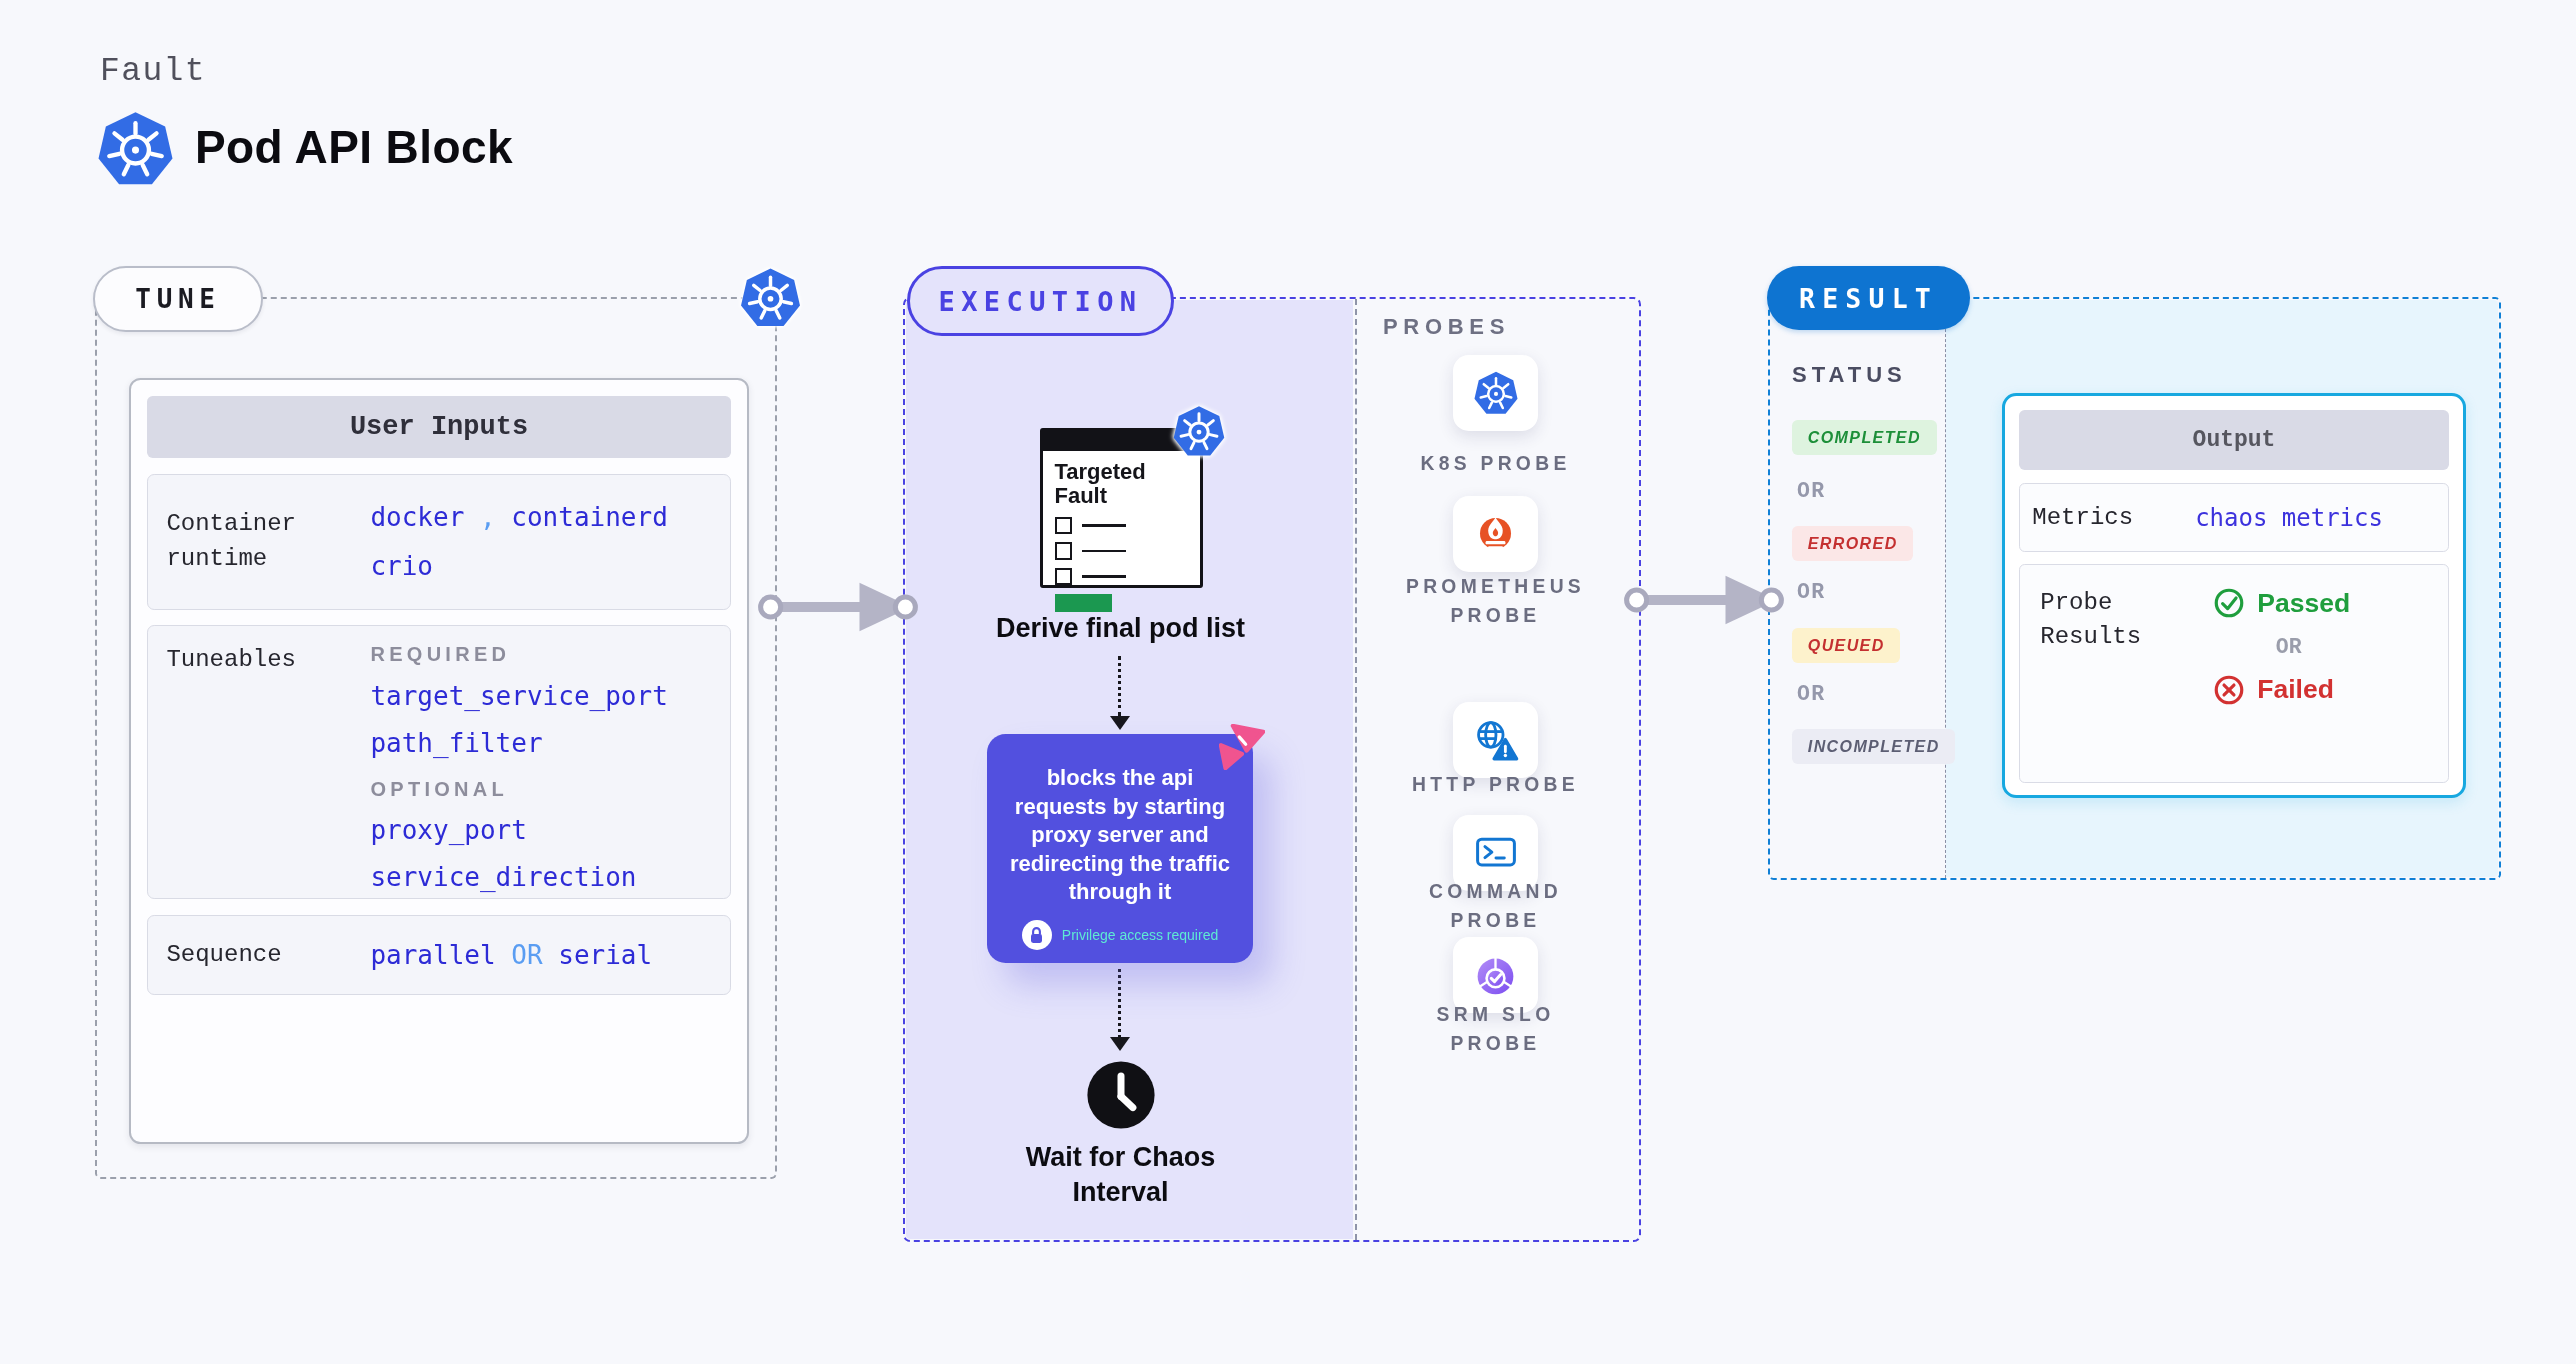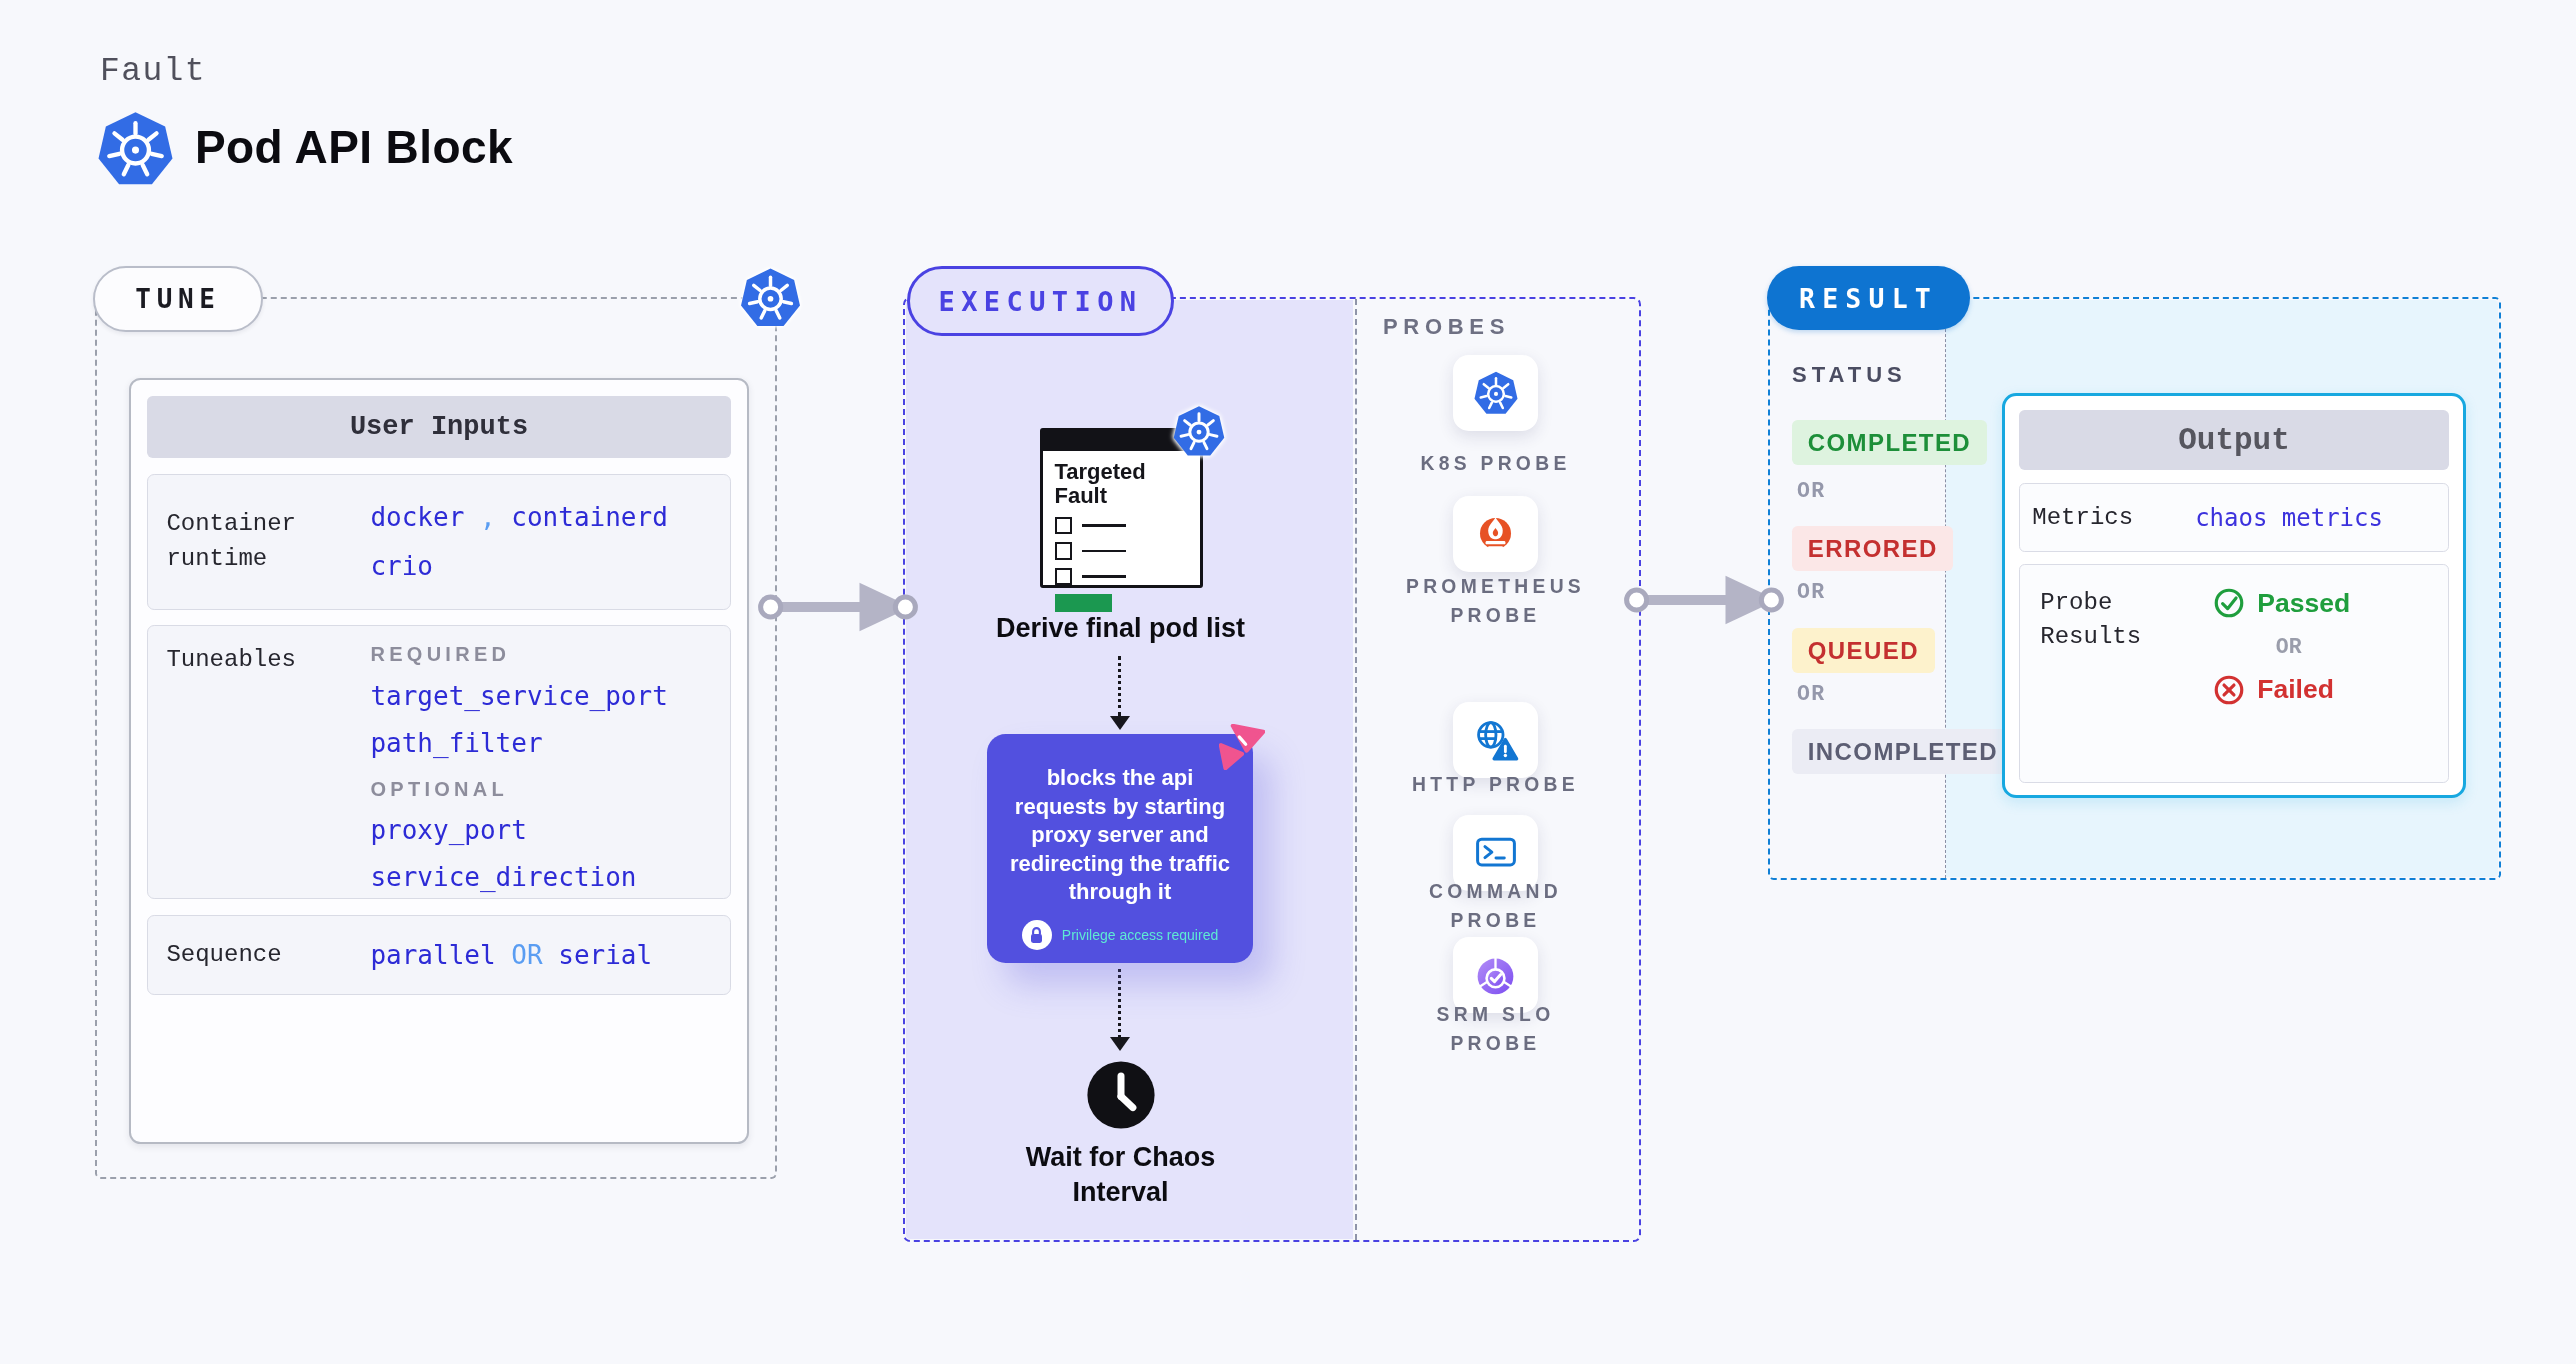--- a/index.html
+++ b/index.html
@@ -86,32 +86,32 @@
   .probe-tile{width:85px;height:76px;background:#ffffff;border-radius:15.8px;z-index:4;
               display:flex;align-items:center;justify-content:center;box-shadow:0 5.7px 15.8px rgba(40,40,90,.12);}
   .probe-label{left:1395px;width:201px;text-align:center;font-size:19.3px;font-weight:600;letter-spacing:4.3px;
                color:#6b6d80;line-height:1.5;z-index:4;}
 
   
   .result-box{left:1768px;top:297px;width:729px;height:579px;border:2.9px dashed #1080d6;border-radius:5.7px;}
   .result-cyan{position:absolute;left:176px;top:1.4px;right:1.4px;bottom:1.4px;background:#e7f5fd;border-radius:0 4.3px 4.3px 0;}
   .status-divider{position:absolute;left:175px;top:0;bottom:0;border-left:1.4px dashed #8a8fa5;}
   .status-title{left:1792px;top:362px;font-size:22px;font-weight:600;letter-spacing:5px;color:#4b4d62;z-index:4;}
-  .status-badge{display:inline-block;padding:8.6px 15.8px;border-radius:5.7px;font-weight:800;font-size:24px;
-                letter-spacing:1.4px;z-index:4;}
+  .status-badge{display:inline-block;padding:8.6px 15.8px;border-radius:5.7px;font-weight:800;font-size:16px;
+                letter-spacing:1.4px;z-index:4;font-style:italic;}
   .st-completed{background:#def3df;color:#1d8f39;}
   .st-errored{background:#fbe7e7;color:#c43030;}
   .st-queued{background:#fdf2cc;color:#c43030;}
   .st-incompleted{background:#ebecf4;color:#5c5e73;}
   .or-label{font-family:"Liberation Mono",monospace;font-size:21.5px;font-weight:bold;color:#9598ab;letter-spacing:1.4px;z-index:4;}
 
   .output-card{left:2002px;top:393px;width:464px;height:405px;background:#ffffff;border:3.6px solid #17a8e0;
                border-radius:14.3px;padding:14.3px;box-sizing:border-box;box-shadow:0 4.3px 13px rgba(23,168,224,.15);z-index:4;}
   .output-header{height:60px;background:#d9dae6;border-radius:5.7px;display:flex;align-items:center;justify-content:center;
-                 font-family:"Liberation Mono",monospace;font-weight:bold;font-size:31px;color:#56565f;margin-bottom:13px;}
+                 font-family:"Liberation Mono",monospace;font-weight:bold;font-size:23px;color:#56565f;margin-bottom:13px;}
   .out-row{border:1.4px solid #dadce6;background:#fbfcfe;border-radius:5.7px;box-sizing:border-box;display:flex;}
   .metrics-row{height:69px;align-items:center;padding:0 12px;margin-bottom:11.5px;}
   .m-label{font-family:"Liberation Mono",monospace;font-size:24px;color:#26262e;}
   .m-value{font-family:"DejaVu Sans Mono",monospace;font-size:24px;color:#3c32dd;margin-left:62px;}
   .probe-res-row{height:219px;padding:21.5px 20px;}
   .p-label{font-family:"Liberation Mono",monospace;font-size:24px;color:#26262e;width:140px;line-height:1.4;}
   .p-values{margin-left:31.5px;}
   .verdict{display:flex;align-items:center;gap:11.5px;}
   .verdict-text-pass{font-weight:800;font-size:26.5px;color:#1f9e3d;}
   .verdict-text-fail{font-weight:800;font-size:26.5px;color:#d23131;}

